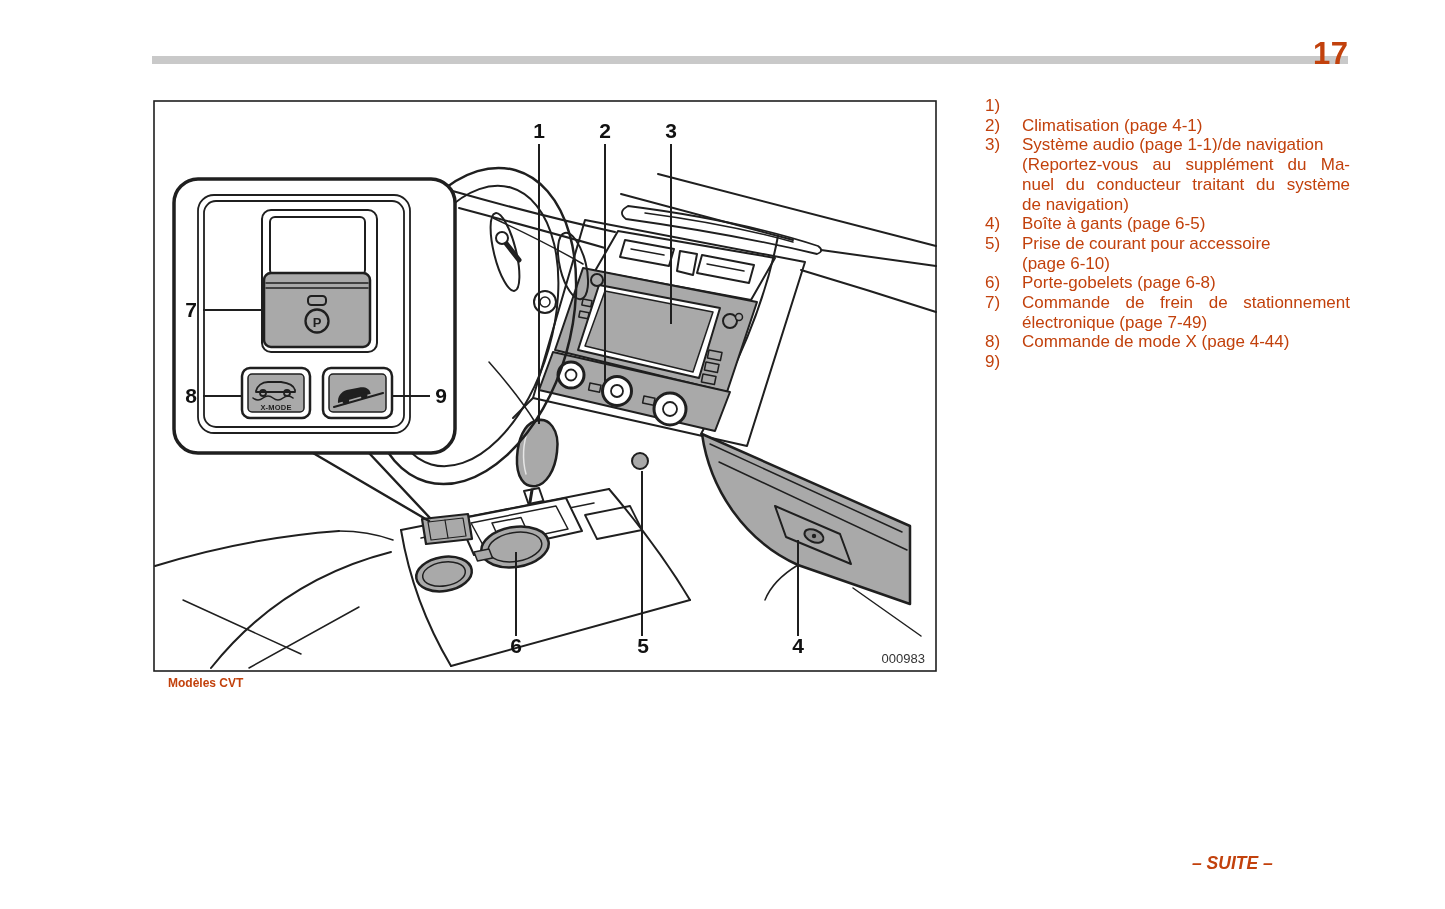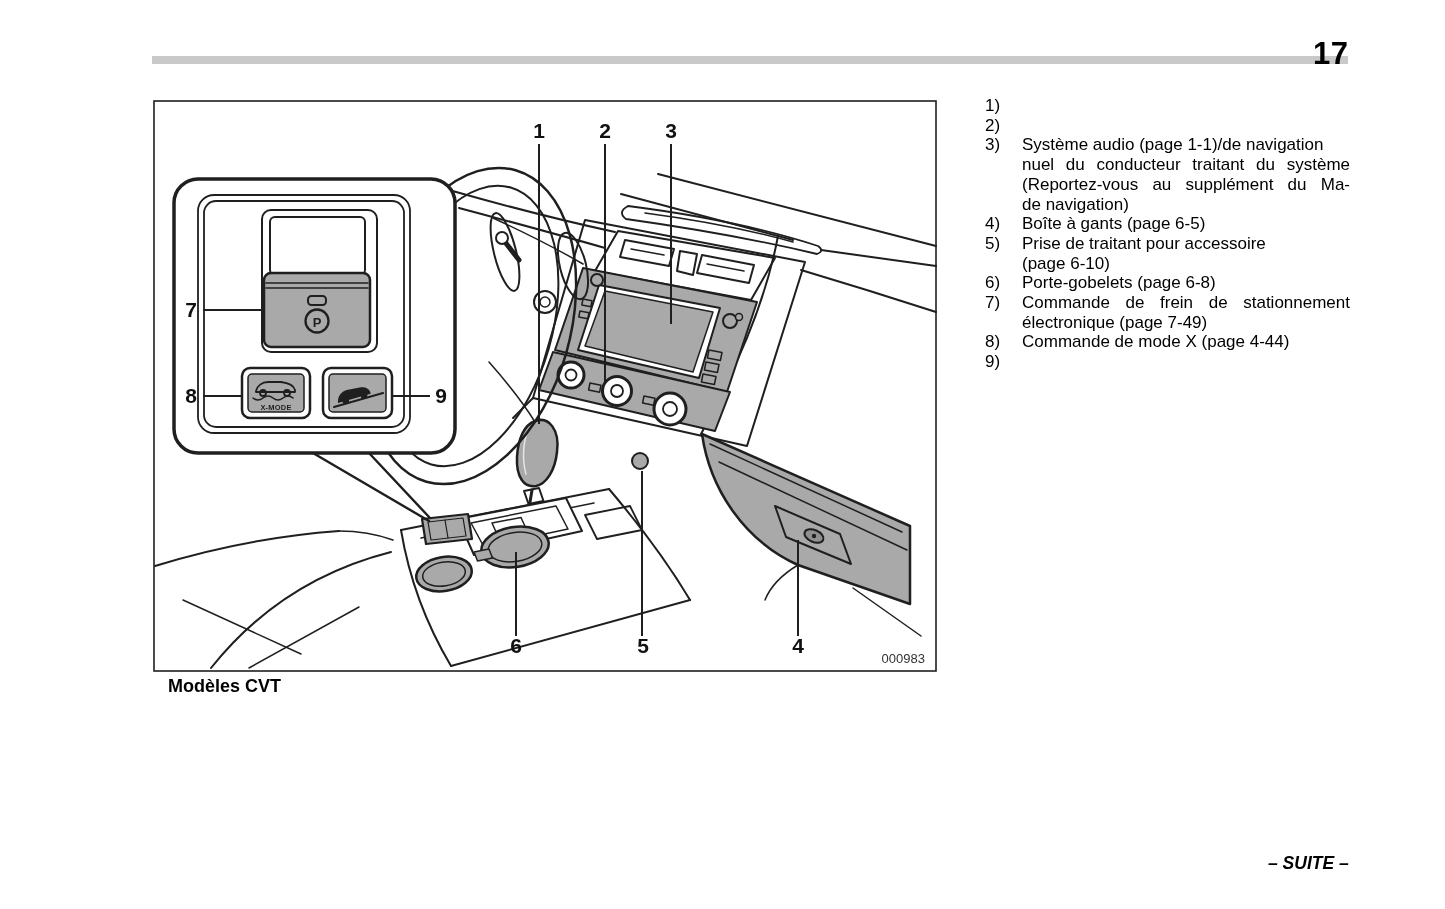--- a/index.html
+++ b/index.html
@@ -1,31 +1,31 @@
 <!DOCTYPE html>
 <html><head>
 <meta charset="utf-8">
 <style>
   html,body{margin:0;padding:0;background:#fff;}
   .page{
     position:relative;width:1445px;height:909px;background:#ffffff;
-    font-family:"Liberation Sans",sans-serif;color:#000000;overflow:hidden;
+    font-family:"Liberation Sans",sans-serif;color:#c2410c;overflow:hidden;
   }
   .top-rule{position:absolute;left:152px;top:56px;width:1196px;height:8px;background:#c9c9c9;}
   .page-number{position:absolute;left:1313px;top:36px;font-size:31px;font-weight:bold;letter-spacing:0.5px;}
   .figure-frame{position:absolute;left:153px;top:100px;width:784px;height:572px;}
   .figure-frame svg{display:block;width:784px;height:572px;}
-  .figure-caption{position:absolute;left:168px;top:676px;font-size:18px;font-weight:bold;}
+  .figure-caption{position:absolute;left:168px;top:676px;font-size:12px;font-weight:bold;}
   .legend{position:absolute;left:985px;top:96px;width:365px;font-size:17px;line-height:19.7px;}
   .legend-item{display:flex;}
   .legend-num{flex:0 0 37px;white-space:nowrap;}
   .legend-lines{flex:1 1 auto;min-width:0;}
   .legend-line{white-space:nowrap;}
   .legend-line.just{text-align:justify;text-align-last:justify;}
-  .continuation{position:absolute;left:1268px;top:853px;font-size:17.5px;font-weight:bold;font-style:italic;}
+  .continuation{position:absolute;left:1192px;top:853px;font-size:17.5px;font-weight:bold;font-style:italic;}
   svg text{font-family:"Liberation Sans",sans-serif;}
   .co-num{font-size:21px;font-weight:bold;}
   .code-txt{font-size:13px;}
   .p-txt{font-size:13px;font-weight:bold;}
   .xmode-txt{font-size:7.5px;font-weight:bold;letter-spacing:0.2px;}
 </style>
 </head>
 <body>
 
 <div class="page">
@@ -227,40 +227,43 @@
   </div>
 
   <div class="figure-caption">Modèles CVT</div>
 
   <div class="legend">
     <div class="legend-item">
       <span class="legend-num">1)</span>
     </div>
     <div class="legend-item">
       <span class="legend-num">2)</span>
+      <div class="legend-lines">
+          <div class="legend-line">Climatisation (page 4-1)</div>
+        </div>
     </div>
     <div class="legend-item">
       <span class="legend-num">3)</span>
       <div class="legend-lines">
         <div class="legend-line">Système audio (page 1-1)/de navigation</div>
+        <div class="legend-line just">(Reportez-vous au supplément du Ma-</div>
         <div class="legend-line just">nuel du conducteur traitant du système</div>
-        <div class="legend-line just">(Reportez-vous au supplément du Ma-</div>
         <div class="legend-line">de navigation)</div>
       </div>
     </div>
     <div class="legend-item">
       <span class="legend-num">4)</span>
       <div class="legend-lines">
           <div class="legend-line">Boîte à gants (page 6-5)</div>
         </div>
     </div>
     <div class="legend-item">
       <span class="legend-num">5)</span>
       <div class="legend-lines">
-        <div class="legend-line">Prise de traitant pour accessoire</div>
+        <div class="legend-line">Prise de courant pour accessoire</div>
         <div class="legend-line">(page 6-10)</div>
       </div>
     </div>
     <div class="legend-item">
       <span class="legend-num">6)</span>
       <div class="legend-lines">
           <div class="legend-line">Porte-gobelets (page 6-8)</div>
         </div>
     </div>
     <div class="legend-item">

